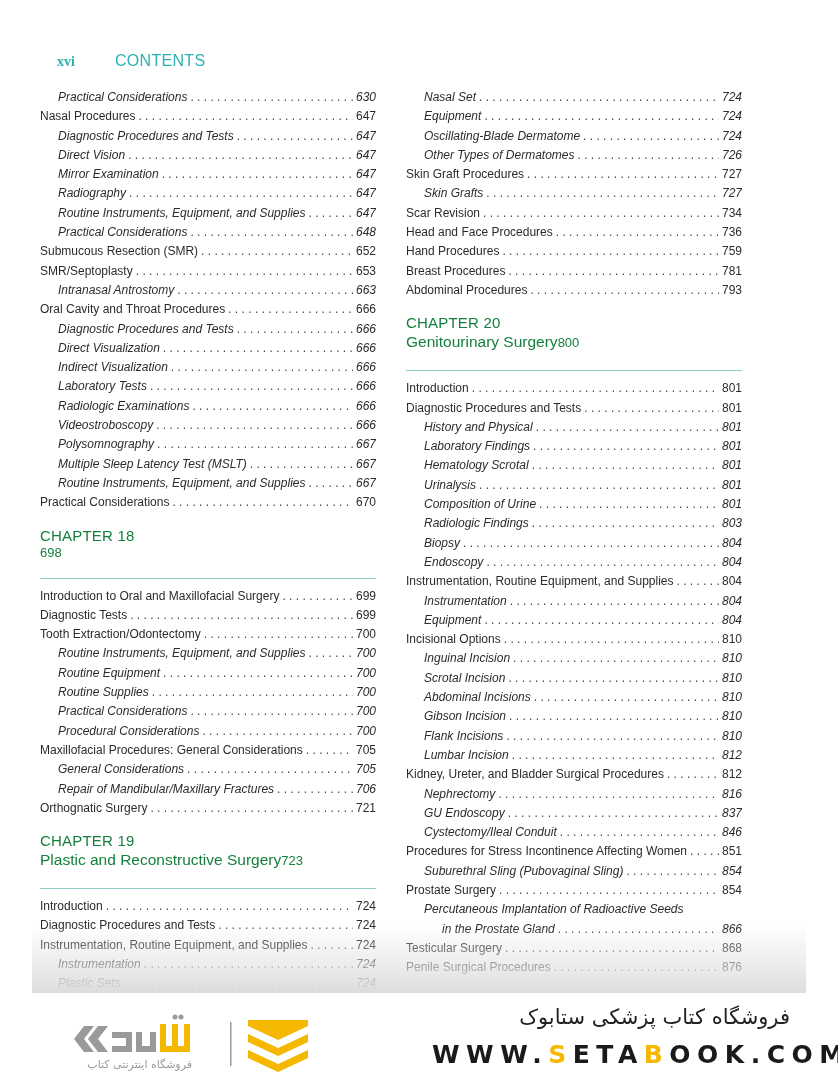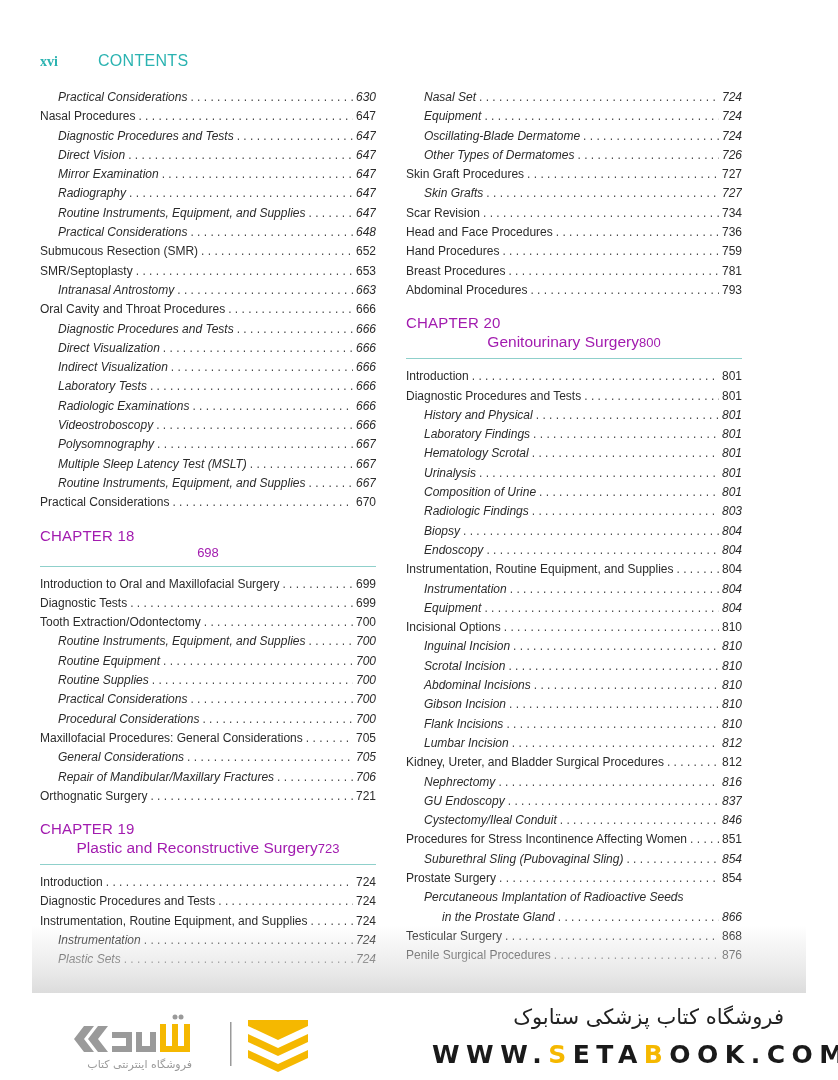--- a/index.html
+++ b/index.html
@@ -13,21 +13,21 @@
   .page {
     position: absolute; left: 32px; top: 0; width: 774px; height: 993px;
     background: #ffffff;
   }
   .page-shade {
     position: absolute; left: 32px; top: 925px; width: 774px; height: 68px;
     background: linear-gradient(to bottom, rgba(255,255,255,0) 0%, rgba(225,225,225,0.75) 70%, #dcdcdc 100%);
     pointer-events: none;
   }
   .running-head {
-    position: absolute; left: 40px; top: 52px;
+    position: absolute; left: 57px; top: 52px;
     display: flex; align-items: baseline;
     color: #2bb3b1;
   }
   .running-head .folio { font-weight: bold; font-size: 14px; width: 58px; font-family: "Liberation Serif", serif; }
   .running-head .title { font-size: 16px; letter-spacing: 0.3px; }
 
   .col { position: absolute; top: 88px; width: 336px; }
   .col.left { left: 40px; }
   .col.right { left: 406px; }
 
@@ -45,35 +45,35 @@
   }
   .toc-row .leader::before {
     content: ". . . . . . . . . . . . . . . . . . . . . . . . . . . . . . . . . . . . . . . . . . . . . . . . . . . . . . . . . . . . . . . . . . . . . . . . . . . . . . . . . . .";
     letter-spacing: 0;
   }
   .toc-row .page-num { flex: 0 0 auto; text-align: right; }
   .toc-row.wrap-first { height: 19.3px; }
 
   .chapter {
     margin-top: 14px; margin-bottom: 8px;
-    color: #a21caf;
+    color: #15803d;
     border-bottom: 1.5px solid #8fd0cb;
-    padding-bottom: 6px;
+    padding-bottom: 18px;
   }
   .chapter .ch-num { font-size: 15px; line-height: 18px; letter-spacing: 0.2px; }
-  .chapter .ch-line { display: flex; justify-content: center; align-items: baseline; }
+  .chapter .ch-line { display: flex; justify-content: flex-start; align-items: baseline; }
   .chapter .ch-title { font-size: 15.5px; line-height: 20px; }
   .chapter .ch-page { font-size: 13px; }
 
   .footer {
     position: absolute; left: 0; top: 993px; width: 838px; height: 87px; background: #fff;
   }
   .logo { position: absolute; left: 70px; top: 1012px; width: 260px; height: 60px; }
   .store-name {
-    position: absolute; right: 54px; top: 1005px;
+    position: absolute; right: 48px; top: 1005px;
     font-size: 21px; color: #222; direction: rtl;
     font-family: "DejaVu Sans", sans-serif;
   }
   .store-url {
     position: absolute; left: 432px; top: 1040px;
     font-size: 25px; letter-spacing: 6.5px; color: #1a1a1a;
     font-family: "DejaVu Sans", sans-serif; font-weight: bold;
   }
   .store-url .hl { color: #f5b800; }
 </style>

